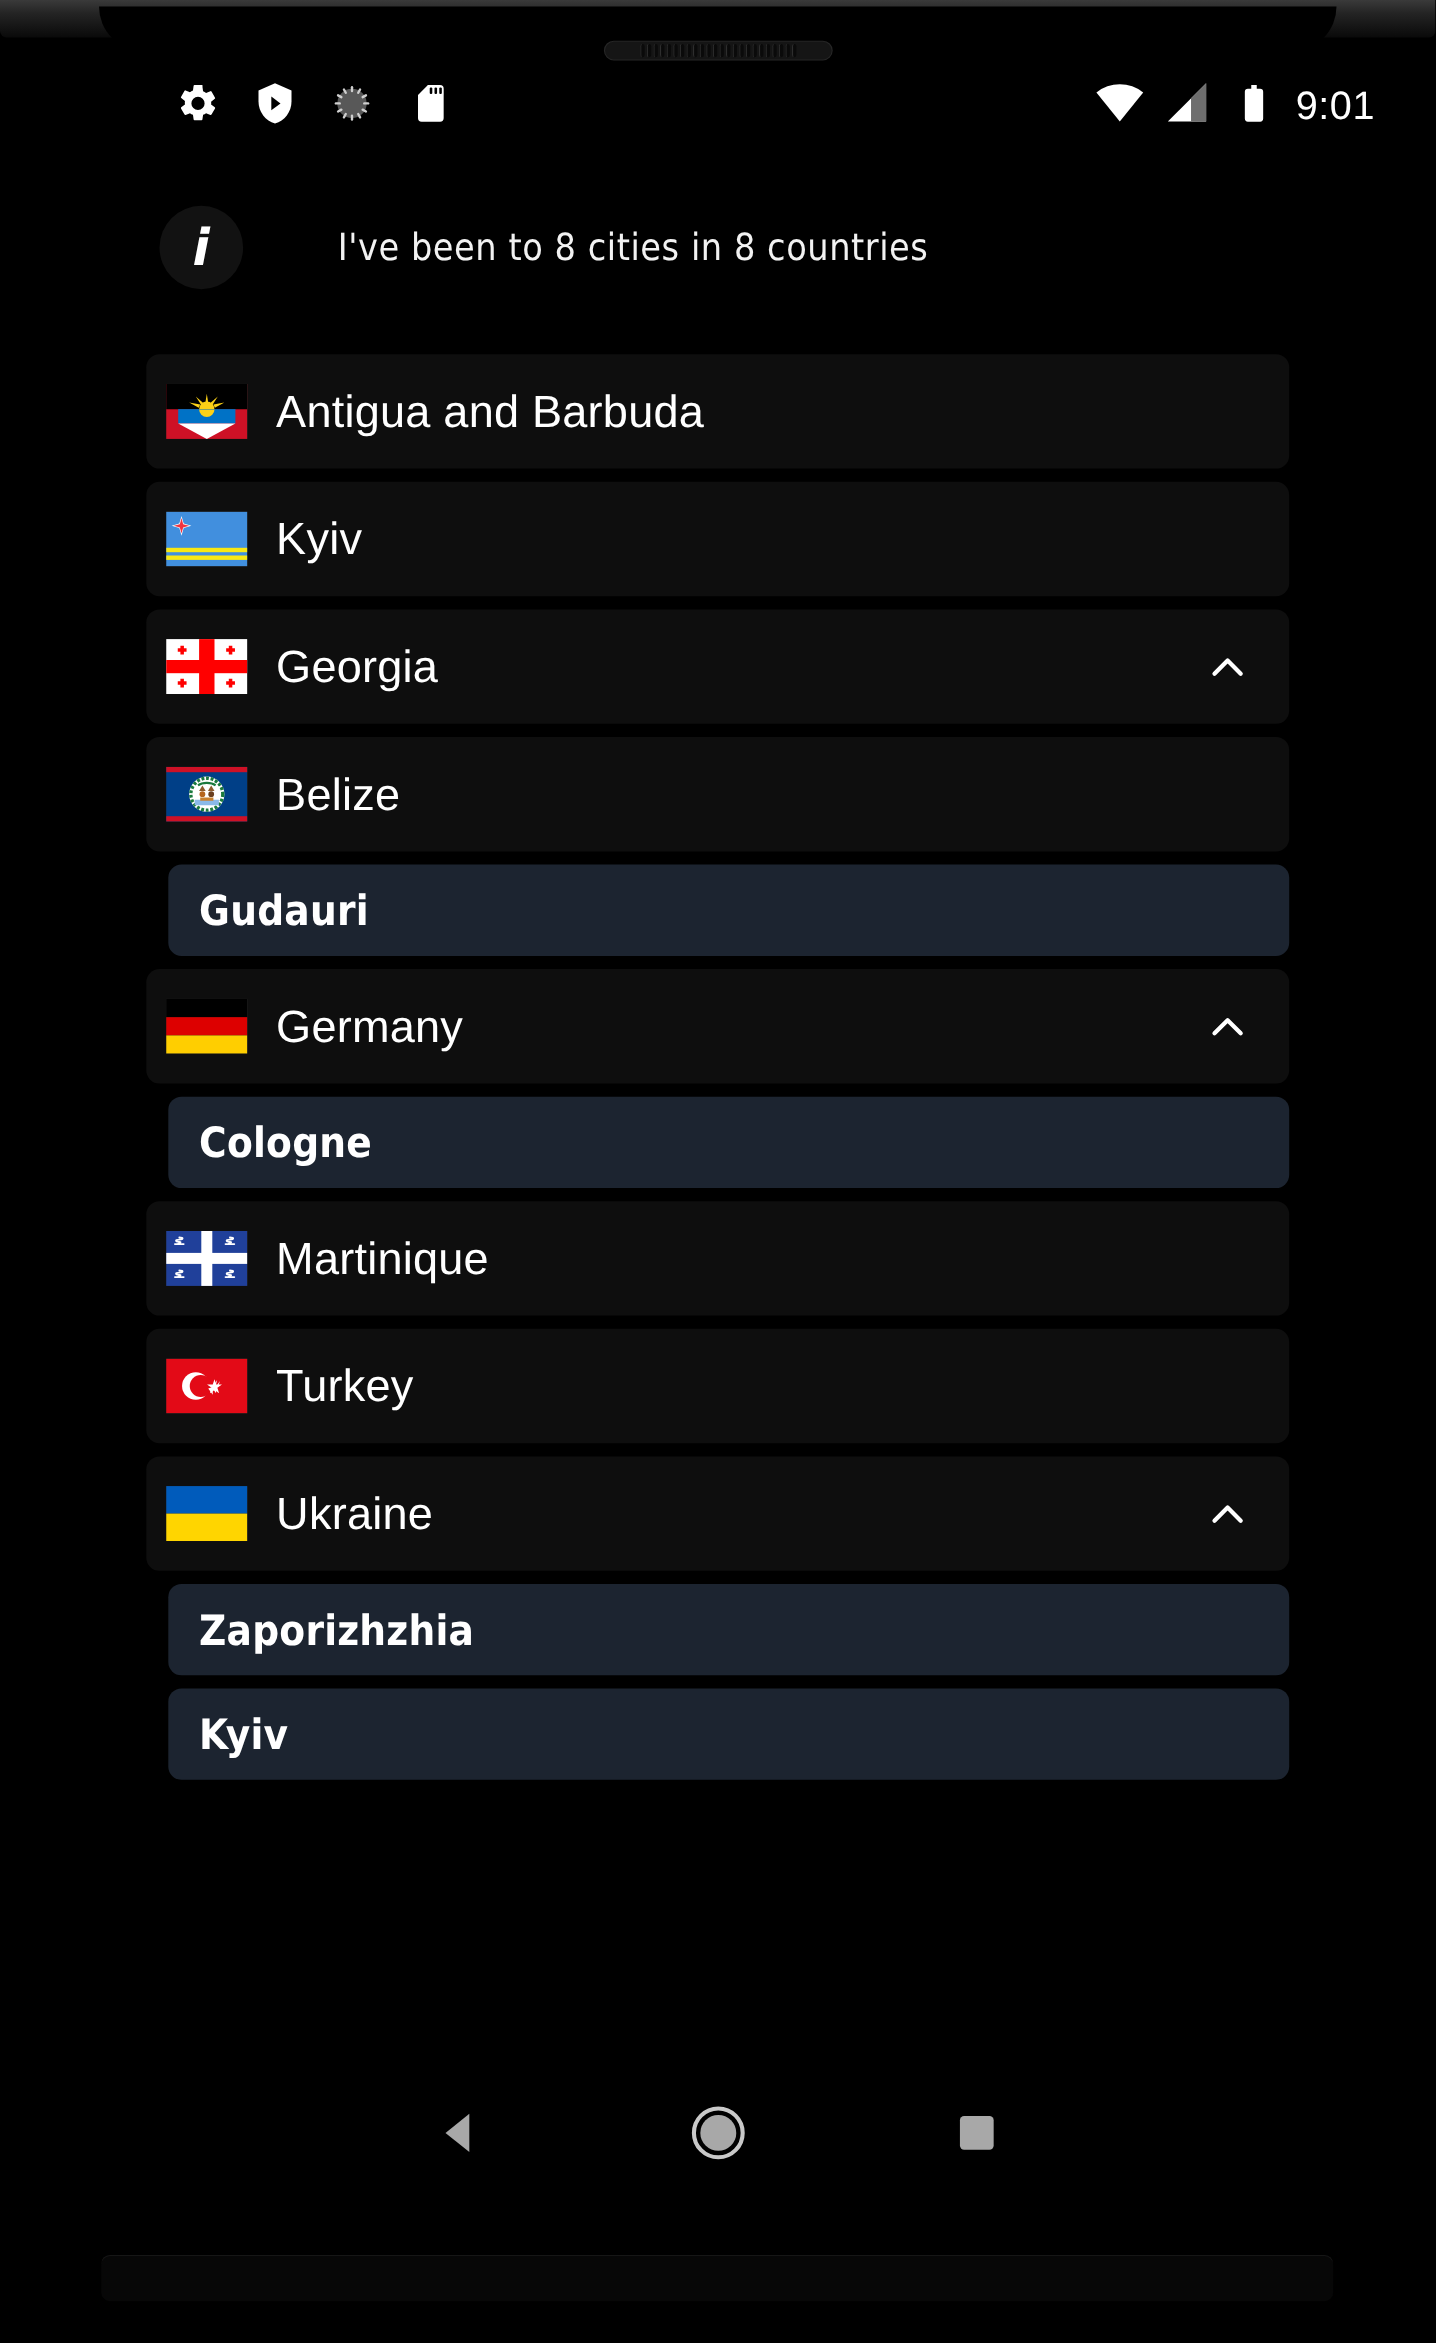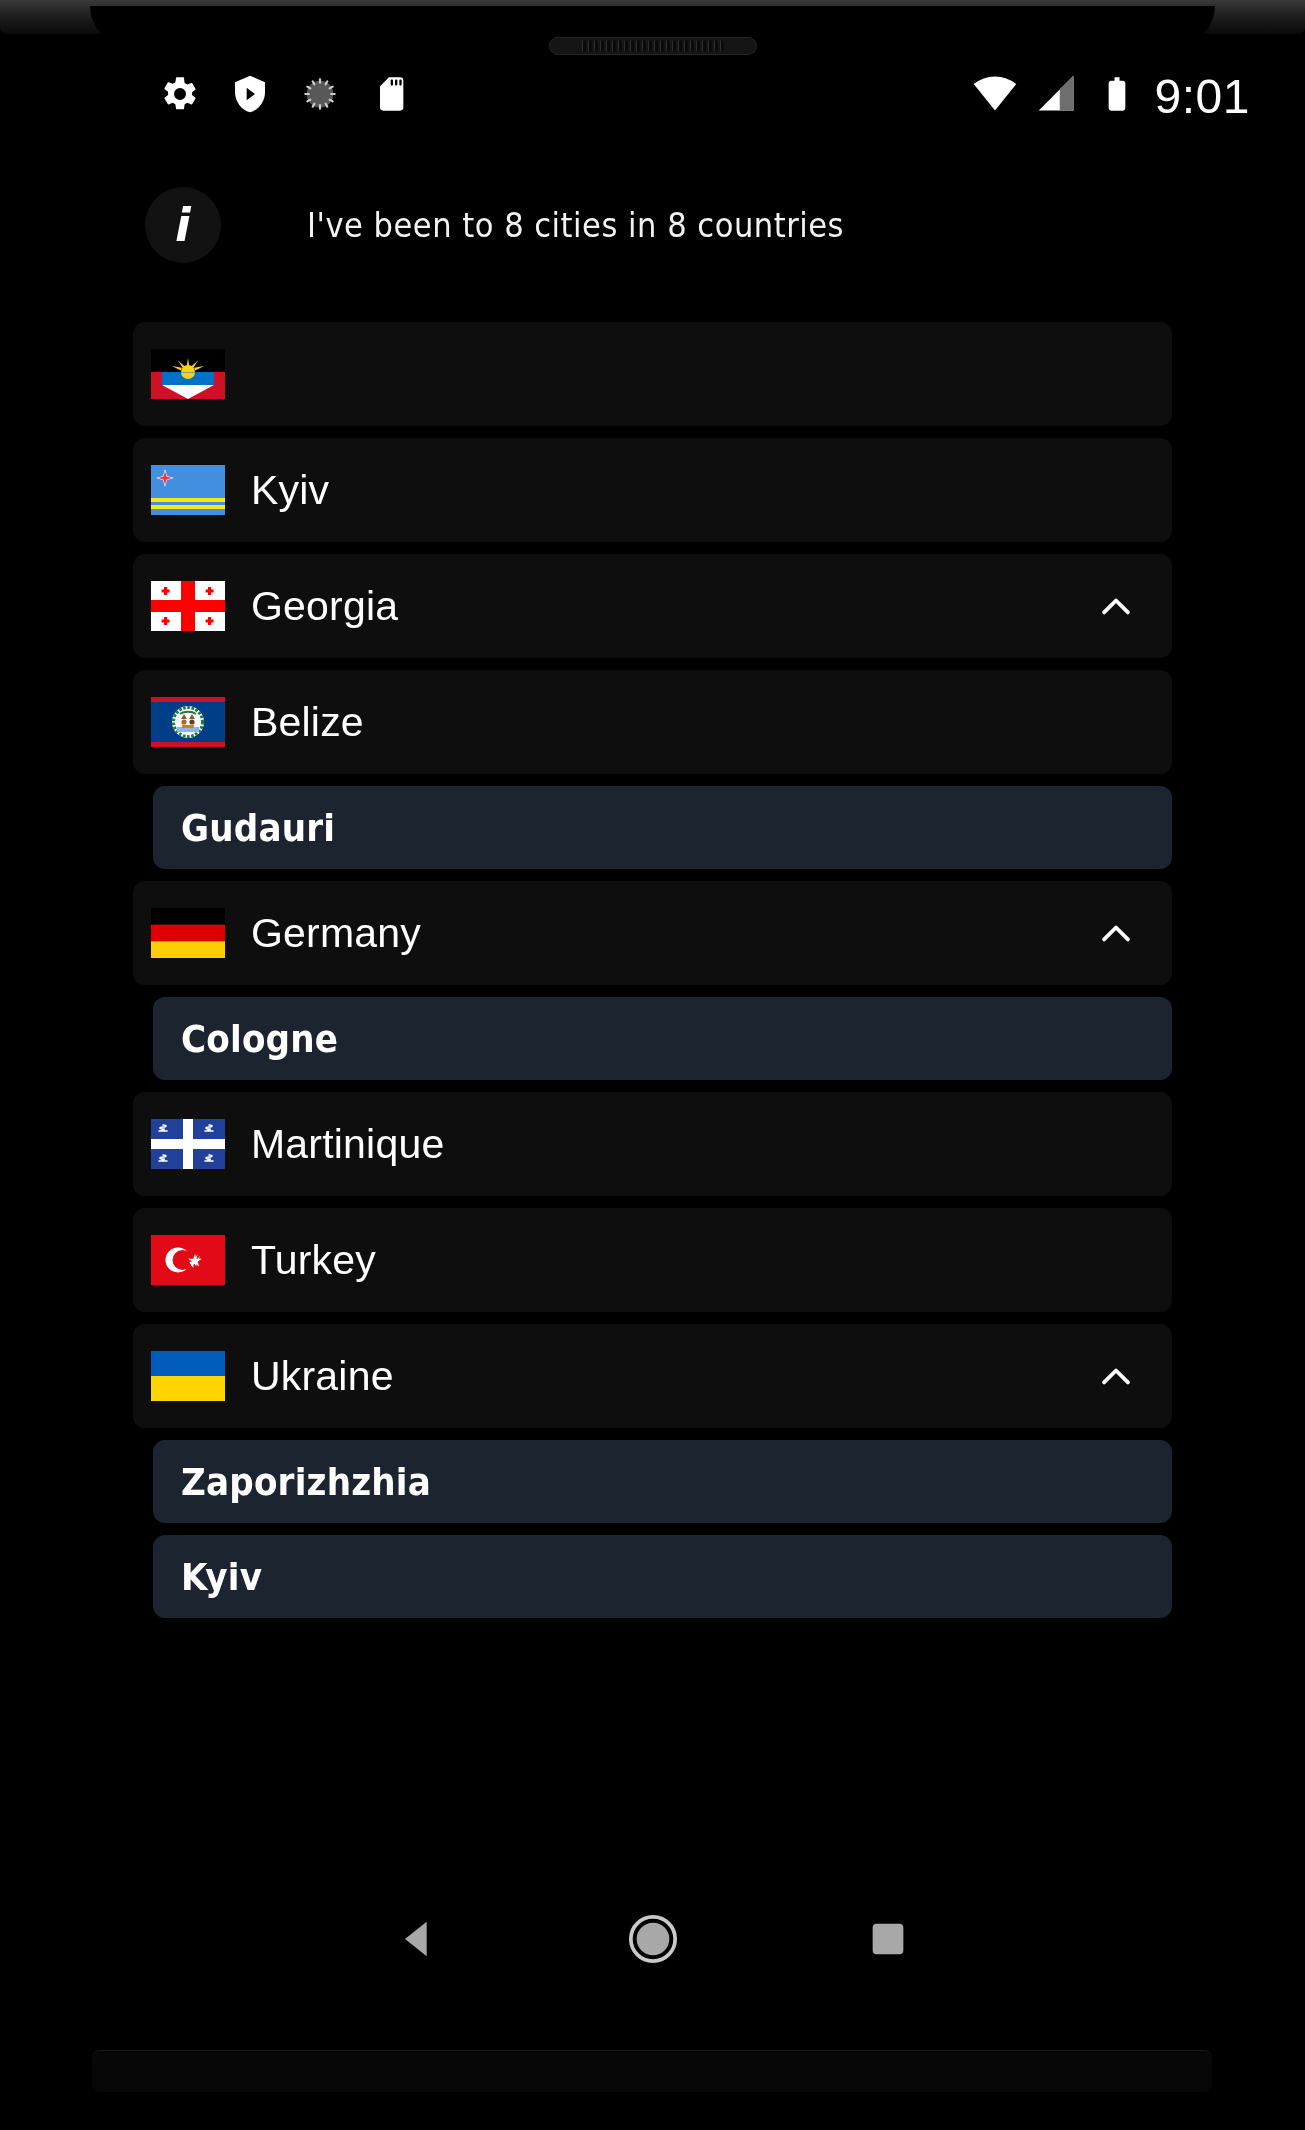--- a/index.html
+++ b/index.html
@@ -45,21 +45,21 @@
   
   .statusbar {
     position:absolute; left:0; top:66px; width:1305px; height:60px;
     display:flex; align-items:center; justify-content:space-between;
     padding: 0 55px 0 160px;
   }
   .sb-left { display:flex; align-items:center; gap:30px; }
   .sb-right { display:flex; align-items:center; gap:18px; }
   .sb-icon { display:block; }
   .sb-time {
-    color:#fff; font-size:48px; letter-spacing:0.5px;
+    color:#fff; font-size:36px; letter-spacing:0.5px;
     font-family:"Liberation Sans", sans-serif;
   }
 
   
   .header {
     position:absolute; left:0; top:180px; width:1305px; height:90px;
     display:flex; align-items:center;
   }
   .info-btn {
     margin-left:145px;
@@ -243,20 +243,21 @@
           <path d="M0 0h74v23H0z" fill="#000"></path>
           <path d="M11 23h52v13H11z" fill="#0072c6"></path>
           <path d="M11 36h52L37 50Z" fill="#fff"></path>
           <g fill="#fcd116">
             <circle cx="37" cy="23" r="7"></circle>
             <path d="M37 9 35.4 19h3.2ZM27 11.5l5.5 8.6 2.6-1.7ZM47 11.5l-8.1 6.9 2.6 1.7ZM21 17l8.7 4.6 1.3-2.9ZM53 17l-10 1.7 1.3 2.9Z"></path>
           </g>
           <path d="M11 23h52v0.6H11z" fill="#0072c6"></path>
         </svg>
       </span>
+      <span class="label">Antigua and Barbuda</span>
     </div>
 
     <div class="row-country">
       <span class="flag">
         <svg width="74" height="50" viewBox="0 0 74 50">
           <rect width="74" height="50" fill="#418fde"></rect>
           <rect y="33" width="74" height="4" fill="#f9e814"></rect>
           <rect y="40" width="74" height="4" fill="#f9e814"></rect>
           <g transform="translate(14,13)">
             <path d="M0 -9 2 -2 9 0 2 2 0 9 -2 2 -9 0 -2 -2Z" fill="#fff"></path>

